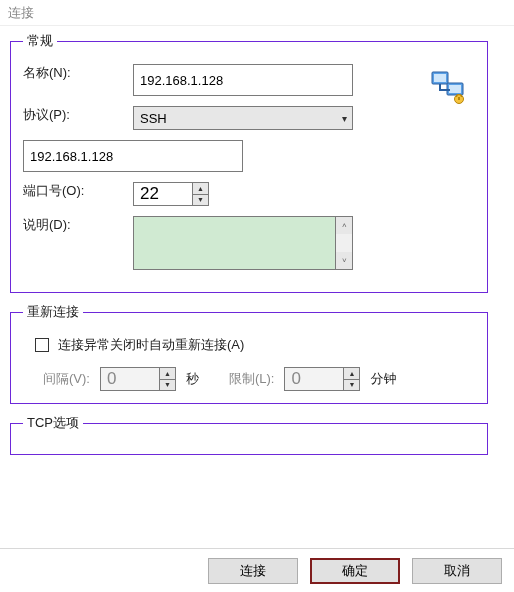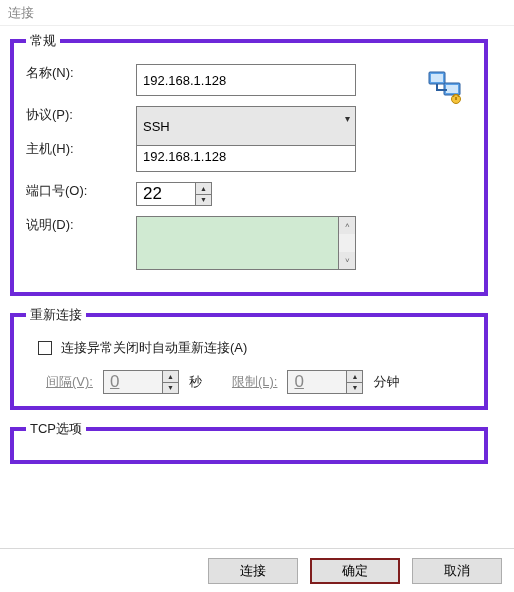--- a/index.html
+++ b/index.html
@@ -25,21 +25,21 @@
     padding: 0 8px;
     background: #fff;
     color: #888;
     font-size: 13px;
     border-bottom: 1px solid #eee;
   }
   .content {
     padding: 6px 10px 0 10px;
   }
   fieldset.group {
-    border: 4px solid #6d28d9;
+    border: 1px solid #6d28d9;
     margin: 0 16px 10px 0;
     padding: 10px 12px 12px 12px;
     position: relative;
   }
   fieldset.group > legend {
     padding: 0 4px;
     font-size: 13px;
     color: #222;
   }
   .form-row {
@@ -62,21 +62,21 @@
     outline: none;
   }
   .txt.wide { width: 220px; }
   .sel-wrap {
     position: relative;
     width: 220px;
     height: 24px;
   }
   .sel {
     width: 100%;
-    height: 40px;
+    height: 24px;
     border: 1px solid #7a7a7a;
     background: #e7e7e7;
     padding: 0 20px 0 6px;
     font-family: inherit;
     font-size: 13px;
     appearance: none;
     -webkit-appearance: none;
     outline: none;
   }
   .sel-arrow {
@@ -197,21 +197,21 @@
     background: #e1e1e1;
     border: 1px solid #adadad;
     font-family: inherit;
     font-size: 13px;
     cursor: pointer;
   }
   .btn.default {
     border: 2px solid #7f1d1d;
     background: #e1e1e1;
   }
-  .disabled-text { color: #888; text-decoration: underline; }
+  .disabled-text { color: #888; }
 </style>
 </head>
 <body>
 
 <div class="window">
   <div class="titlebar">连接</div>
 
   <div class="content">
 
     <fieldset class="group">
@@ -239,21 +239,20 @@
         <div class="lbl">协议(P):</div>
         <div class="sel-wrap">
           <select class="sel">
             <option>SSH</option>
           </select>
           <span class="sel-arrow">▾</span>
         </div>
       </div>
 
       <div class="form-row">
-        <div class="lbl">主机(H):</div>
         <input class="txt wide" value="192.168.1.128" style="">
       </div>
 
       <div class="form-row">
         <div class="lbl">端口号(O):</div>
         <div class="spin-wrap">
           <input class="spin-input" value="22" style="">
           <div class="spin-btns">
             <button class="spin-btn">▲</button>
             <button class="spin-btn">▼</button>

